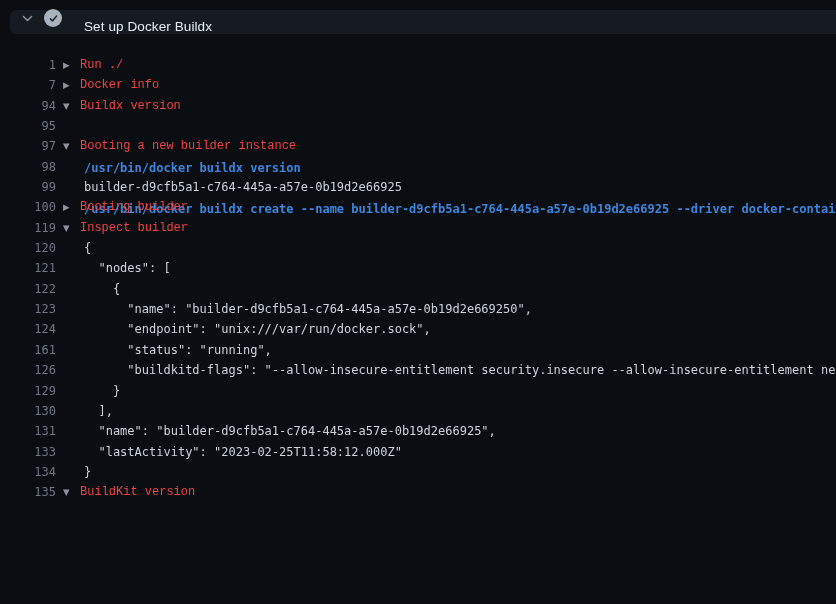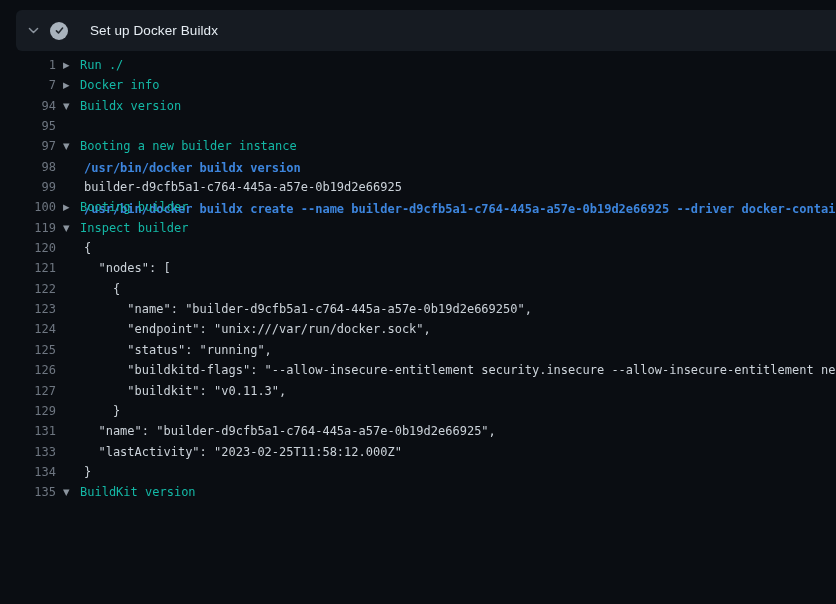--- a/index.html
+++ b/index.html
@@ -5,26 +5,26 @@
   * { margin: 0; padding: 0; box-sizing: border-box; }
   html, body { width: 836px; height: 604px; overflow: hidden; }
   body {
     background: #0a0d12;
     font-family: "Liberation Sans", sans-serif;
     position: relative;
   }
   
   .step-header {
     position: absolute;
-    left: 16px; top: 10px; right: 0;
-    height: 41px;
+    left: 10px; top: 10px; right: 0;
+    height: 24px;
     background: #161b22;
     border-radius: 6px 0 0 6px;
     display: flex;
-    align-items: center;
+    align-items: flex-end;
     cursor: pointer;
   }
   .chevron-wrap {
     width: 34px; height: 32px;
     display: flex; align-items: center; justify-content: center;
     color: #8b949e;
   }
   .status-wrap {
     width: 26px; height: 32px;
     display: flex; align-items: center; justify-content: flex-start;
@@ -72,21 +72,21 @@
     font-family: "DejaVu Sans", sans-serif;
     font-size: 8.5px;
     color: #8b949e;
     line-height: 20.35px;
   }
   .ltext {
     flex: 1 1 auto;
     overflow: hidden;
     white-space: pre;
   }
-  .log-row.group  .ltext { color: #14b8a6; }
+  .log-row.group  .ltext { color: #ef4444; font-family: Liberation Mono, monospace; }
   .log-row.output .ltext { color: #ccd3da; padding-left: 28px; }
   .log-row.command .ltext { color: #3d85dd; font-weight: bold; padding-left: 28px; margin-top: 42px; }
 </style>
 </head>
 <body>
 
 <div class="step-header">
   <span class="chevron-wrap">
     <svg width="13" height="13" viewBox="0 0 16 16" fill="none">
       <path d="M3 5.5 L8 10.5 L13 5.5" stroke="currentColor" stroke-width="1.8" stroke-linecap="round" stroke-linejoin="round"></path>
@@ -110,21 +110,21 @@
     <div class="log-row group"><span class="lnum">97</span><span class="arrow">▼</span><span class="ltext">Booting a new builder instance</span></div>
     <div class="log-row command"><span class="lnum">98</span><span class="ltext">/usr/bin/docker buildx create --name builder-d9cfb5a1-c764-445a-a57e-0b19d2e66925 --driver docker-container</span></div>
     <div class="log-row output"><span class="lnum">99</span><span class="ltext">builder-d9cfb5a1-c764-445a-a57e-0b19d2e66925</span></div>
     <div class="log-row group"><span class="lnum">100</span><span class="arrow">▶</span><span class="ltext">Booting builder</span></div>
     <div class="log-row group"><span class="lnum">119</span><span class="arrow">▼</span><span class="ltext">Inspect builder</span></div>
     <div class="log-row output"><span class="lnum">120</span><span class="ltext">{</span></div>
     <div class="log-row output"><span class="lnum">121</span><span class="ltext">  "nodes": [</span></div>
     <div class="log-row output"><span class="lnum">122</span><span class="ltext">    {</span></div>
     <div class="log-row output"><span class="lnum">123</span><span class="ltext">      "name": "builder-d9cfb5a1-c764-445a-a57e-0b19d2e669250",</span></div>
     <div class="log-row output"><span class="lnum">124</span><span class="ltext">      "endpoint": "unix:///var/run/docker.sock",</span></div>
-    <div class="log-row output"><span class="lnum">125</span><span class="ltext">      "status": "running",</span></div>
+    <div class="log-row output"><span class="lnum">161</span><span class="ltext">      "status": "running",</span></div>
     <div class="log-row output"><span class="lnum">126</span><span class="ltext">      "buildkitd-flags": "--allow-insecure-entitlement security.insecure --allow-insecure-entitlement networ</span></div>
-    <div class="log-row output"><span class="lnum">127</span><span class="ltext">      "buildkit": "v0.11.3",</span></div>
     <div class="log-row output"><span class="lnum">129</span><span class="ltext">    }</span></div>
+    <div class="log-row output"><span class="lnum">130</span><span class="ltext">  ],</span></div>
     <div class="log-row output"><span class="lnum">131</span><span class="ltext">  "name": "builder-d9cfb5a1-c764-445a-a57e-0b19d2e66925",</span></div>
     <div class="log-row output"><span class="lnum">133</span><span class="ltext">  "lastActivity": "2023-02-25T11:58:12.000Z"</span></div>
     <div class="log-row output"><span class="lnum">134</span><span class="ltext">}</span></div>
     <div class="log-row group"><span class="lnum">135</span><span class="arrow">▼</span><span class="ltext">BuildKit version</span></div>
   </div>
 
 </body></html>

